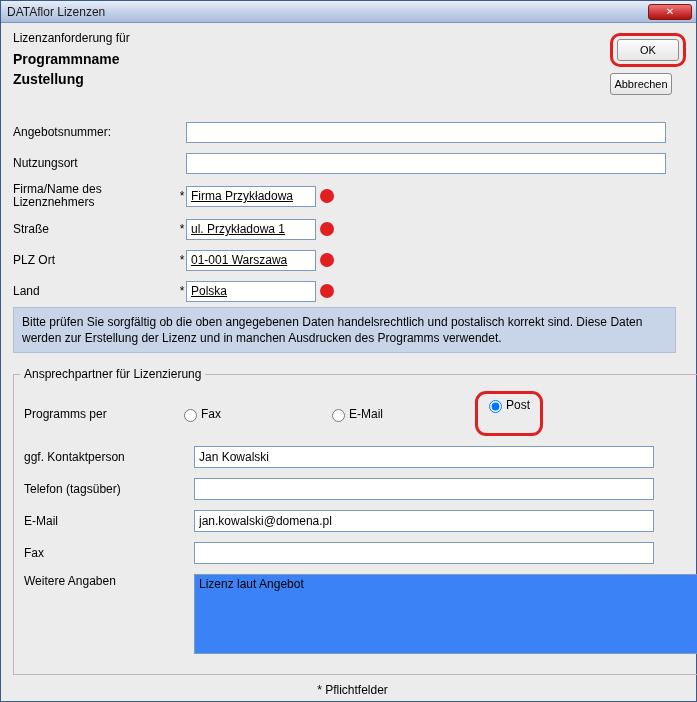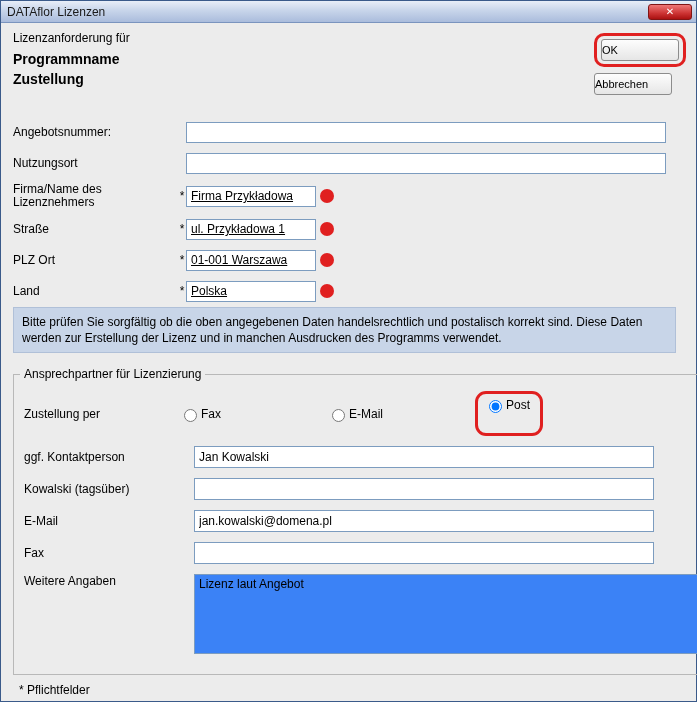--- a/index.html
+++ b/index.html
@@ -64,27 +64,28 @@
     font-size: 14px;
     font-weight: bold;
   }
   .btn-stack {
     display: flex;
     flex-direction: column;
     gap: 6px;
     margin-top: 2px;
   }
   .win-btn {
-    width: 78px;
+    width: 62px;
     height: 22px;
     background: linear-gradient(to bottom, #fdfdfd 0%, #e6e6e6 100%);
     border: 1px solid #8c8c8c;
     border-radius: 3px;
     font-size: 11px;
     cursor: pointer;
+    text-align: center;
     line-height: 20px;
   }
   .ok-highlight {
     border: 3px solid #e02020;
     border-radius: 10px;
     padding: 3px 4px;
   }
 
   .form-area { margin-top: 26px; }
   .form-row {
@@ -189,20 +190,21 @@
     font-size: 12px;
     padding: 2px 4px;
     font-family: inherit;
     resize: none;
   }
   .c-row.top-align { align-items: flex-start; }
   .mandatory-note {
     font-size: 12px;
     margin-top: 8px;
     margin-left: 6px;
+    text-align: center;
   }
 </style>
 </head>
 <body>
 
 <div class="window">
 
   <div class="titlebar">
     <span class="title">DATAflor Lizenzen</span>
     <div class="close-btn">
@@ -267,21 +269,21 @@
         <input class="text-input w-mid" value="Polska" style="">
         <span class="red-dot"></span>
       </div>
 
       <div class="info-box">Bitte prüfen Sie sorgfältig ob die oben angegebenen Daten handelsrechtlich und postalisch korrekt sind. Diese Daten werden zur Erstellung der Lizenz und in manchen Ausdrucken des Programms verwendet.</div>
 
       <fieldset class="contact">
         <legend>Ansprechpartner für Lizenzierung</legend>
 
         <div class="radio-row">
-          <div class="rlabel">Zustellung per</div>
+          <div class="rlabel">Programms per</div>
 
           <label class="radio-opt radio-gap-1">
             <input type="radio" name="delivery" style="">
             <span>Fax</span>
           </label>
 
           <label class="radio-opt radio-gap-2">
             <input type="radio" name="delivery" style="">
             <span>E-Mail</span>
           </label>
@@ -293,21 +295,21 @@
             </label>
           </span>
         </div>
 
         <div class="c-row">
           <div class="c-label">ggf. Kontaktperson</div>
           <input class="c-input" value="Jan Kowalski" style="">
         </div>
 
         <div class="c-row">
-          <div class="c-label">Kowalski (tagsüber)</div>
+          <div class="c-label">Telefon (tagsüber)</div>
           <input class="c-input" value="" style="">
         </div>
 
         <div class="c-row">
           <div class="c-label">E-Mail</div>
           <input class="c-input" value="jan.kowalski@domena.pl" style="">
         </div>
 
         <div class="c-row">
           <div class="c-label">Fax</div>

